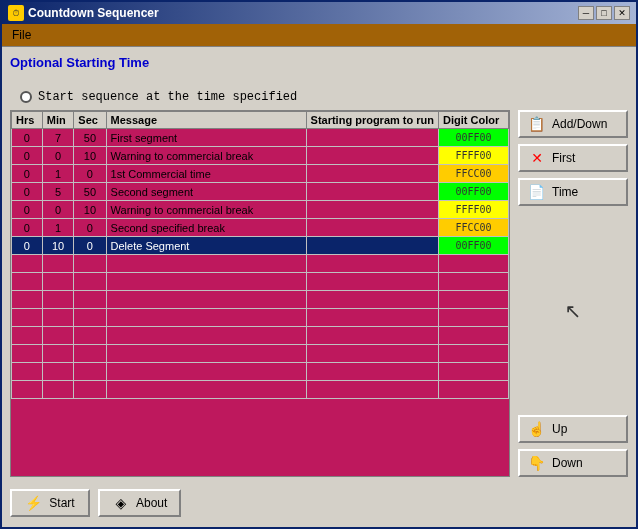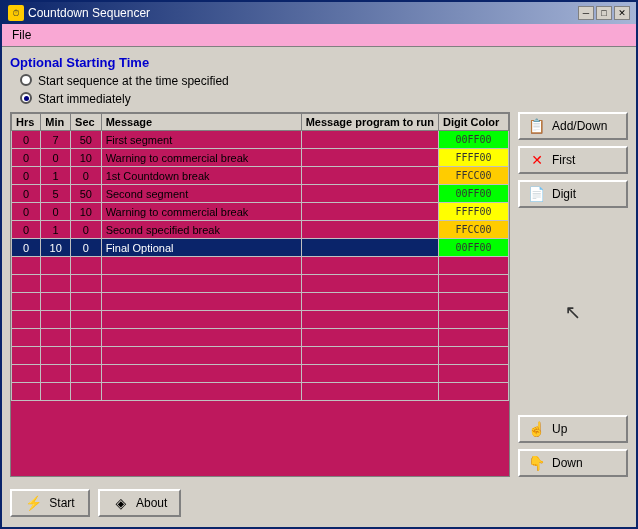--- a/index.html
+++ b/index.html
@@ -40,42 +40,42 @@
       background: #ffcc00;
       border-radius: 2px;
       display: flex;
       align-items: center;
       justify-content: center;
       font-size: 9px;
       color: #333;
     }
     .title-text {
       font-size: 12px;
-      font-weight: normal;
+      font-weight: bold;
       color: white;
     }
     .title-buttons {
       display: flex;
       gap: 2px;
     }
     .title-btn {
       width: 16px;
       height: 14px;
       background: #d4d0c8;
       border: 1px solid #808080;
       display: flex;
       align-items: center;
       justify-content: center;
       font-size: 9px;
       cursor: pointer;
       color: #000;
     }
     .title-btn.close { background: #d4d0c8; }
     .menu-bar {
-      background: #f9a8d4;
+      background: #a16207;
       padding: 2px 4px;
       border-bottom: 1px solid #808080;
       flex-shrink: 0;
     }
     .menu-item {
       display: inline-block;
       padding: 2px 6px;
       cursor: pointer;
       font-size: 12px;
     }
@@ -84,31 +84,33 @@
       display: flex;
       flex-direction: column;
       padding: 8px;
       gap: 6px;
       overflow: hidden;
     }
     .optional-title {
       color: #0000cc;
       font-size: 13px;
       font-weight: bold;
-      margin-bottom: 4px;
+      margin-bottom: 20px;
     }
     .radio-group {
       display: flex;
       flex-direction: column;
       gap: 4px;
       margin-left: 10px;
     }
     .radio-row {
       display: flex;
-      gap: 6px;
+      align-items: center;
+      gap: 6px;
+      font-family: Liberation Mono, monospace;
     }
     .radio-btn {
       width: 12px;
       height: 12px;
       border-radius: 50%;
       border: 2px solid #555;
       background: white;
       display: flex;
       align-items: center;
       justify-content: center;
@@ -244,39 +246,35 @@
 
   <div class="content">
 
     <div>
       <div class="optional-title">Optional Starting Time</div>
       <div class="radio-group">
         <div class="radio-row">
           <div class="radio-btn"></div>
           <span>Start sequence at the time specified</span>
         </div>
-        <div class="radio-row">
-          <div class="radio-btn selected"></div>
-          <span>Start immediately</span>
-        </div>
       </div>
     </div>
 
     <div class="main-area">
 
       <div class="table-container">
         <div class="table-scroll">
           <table>
             <thead>
               <tr>
                 <th>Hrs</th>
                 <th>Min</th>
                 <th>Sec</th>
                 <th style="width:200px">Message</th>
-                <th style="width:130px">Message program to run</th>
+                <th style="width:130px">Starting program to run</th>
                 <th style="width:70px">Digit Color</th>
               </tr>
             </thead>
             <tbody id="table-body">
             <tr>
     <td style="text-align:center">0</td>
     <td style="text-align:center">7</td>
     <td style="text-align:center">50</td>
     <td>First segment</td>
     <td></td>
@@ -287,21 +285,21 @@
     <td style="text-align:center">0</td>
     <td style="text-align:center">10</td>
     <td>Warning to commercial break</td>
     <td></td>
     <td style="background:#FFFF00;text-align:center;font-size:10px;font-family:monospace;color:#333">FFFF00</td>
   </tr>
                 <tr>
     <td style="text-align:center">0</td>
     <td style="text-align:center">1</td>
     <td style="text-align:center">0</td>
-    <td>1st Countdown break</td>
+    <td>1st Commercial time</td>
     <td></td>
     <td style="background:#FFCC00;text-align:center;font-size:10px;font-family:monospace;color:#333">FFCC00</td>
   </tr>
                 <tr>
     <td style="text-align:center">0</td>
     <td style="text-align:center">5</td>
     <td style="text-align:center">50</td>
     <td>Second segment</td>
     <td></td>
     <td style="background:#00FF00;text-align:center;font-size:10px;font-family:monospace;color:#333">00FF00</td>
@@ -319,21 +317,21 @@
     <td style="text-align:center">1</td>
     <td style="text-align:center">0</td>
     <td>Second specified break</td>
     <td></td>
     <td style="background:#FFCC00;text-align:center;font-size:10px;font-family:monospace;color:#333">FFCC00</td>
   </tr>
                 <tr class="selected">
     <td style="text-align:center">0</td>
     <td style="text-align:center">10</td>
     <td style="text-align:center">0</td>
-    <td>Final Optional</td>
+    <td>Delete Segment</td>
     <td></td>
     <td style="background:#00FF00;text-align:center;font-size:10px;font-family:monospace;color:#333">00FF00</td>
   </tr>
                 <tr>
     <td style="height:18px">&nbsp;</td>
     <td></td>
     <td></td>
     <td></td>
     <td></td>
     <td></td>
@@ -403,21 +401,21 @@
         <button class="action-btn">
           <span class="btn-icon">📋</span>
           <span>Add/Down</span>
         </button>
         <button class="action-btn">
           <span class="btn-icon" style="color:red">✕</span>
           <span>First</span>
         </button>
         <button class="action-btn">
           <span class="btn-icon">📄</span>
-          <span>Digit</span>
+          <span>Time</span>
         </button>
 
         <div class="cursor-area">
           <span>↖</span>
         </div>
 
         <div class="up-down-btns">
           <button class="action-btn">
             <span class="btn-icon">☝</span>
             <span>Up</span>

